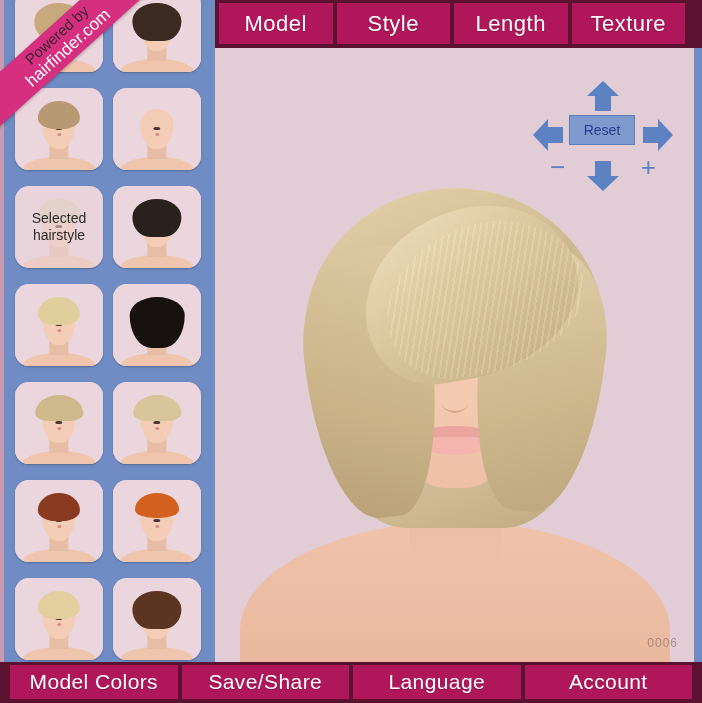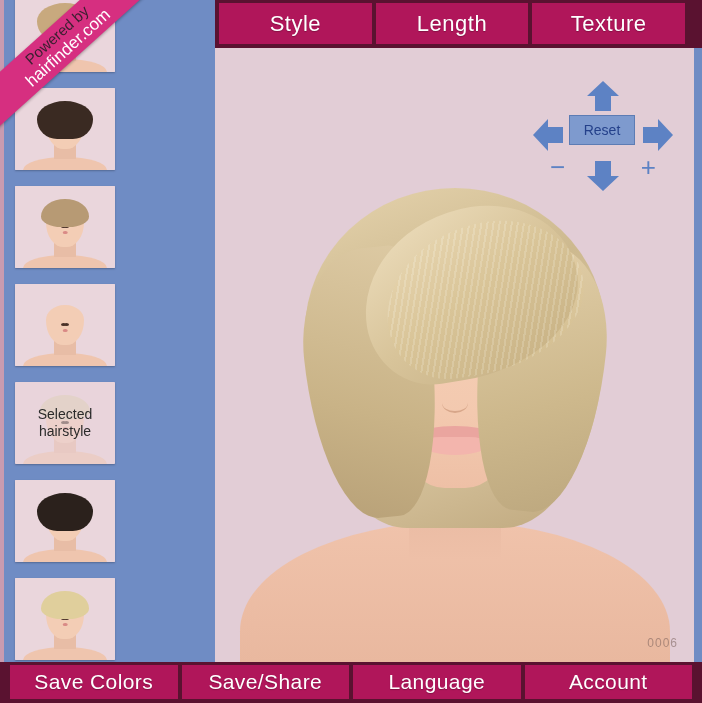--- a/index.html
+++ b/index.html
@@ -95,24 +95,24 @@
     position: absolute;
     left: 0;
     top: -18px;
     width: 211px;
     display: flex;
     flex-wrap: wrap;
     padding: 0 6px;
   }
   .thumb {
     position: relative;
-    width: 100px;
+    width: 88px;
     height: 82px;
     margin: 8px 5px;
-    border-radius: 1px;
+    border-radius: 14px;
     overflow: hidden;
     background: #e8d4db;
     box-shadow: 0 1px 2px rgba(0,0,0,0.25);
     cursor: pointer;
   }
   .thumb .face { position: absolute; left: 0; top: 0; width: 100%; height: 100%; }
   .thumb.selected .face { opacity: 0.45; }
   .thumb .sel-label {
     position: absolute;
     left: 0; top: 0; width: 100%; height: 100%;
@@ -514,27 +514,28 @@
       </span>
 
       <div class="reset-btn">Reset</div>
 
       <span class="zoom-sign zoom-out">−</span>
       <span class="zoom-sign zoom-in">+</span>
     </div>
   </div>
 
   <div class="topbar" id="topbar">
+      <div class="tab">Model</div>
       <div class="tab">Style</div>
       <div class="tab">Length</div>
       <div class="tab">Texture</div>
     </div>
 
   <div class="bottombar" id="bottombar">
-      <div class="tab">Save Colors</div>
+      <div class="tab">Model Colors</div>
       <div class="tab">Save/Share</div>
       <div class="tab">Language</div>
       <div class="tab">Account</div>
     </div>
 
   <div class="ribbon">
     <span class="r1">Powered by</span>
     <span class="r2">hairfinder.com</span>
   </div>
 

